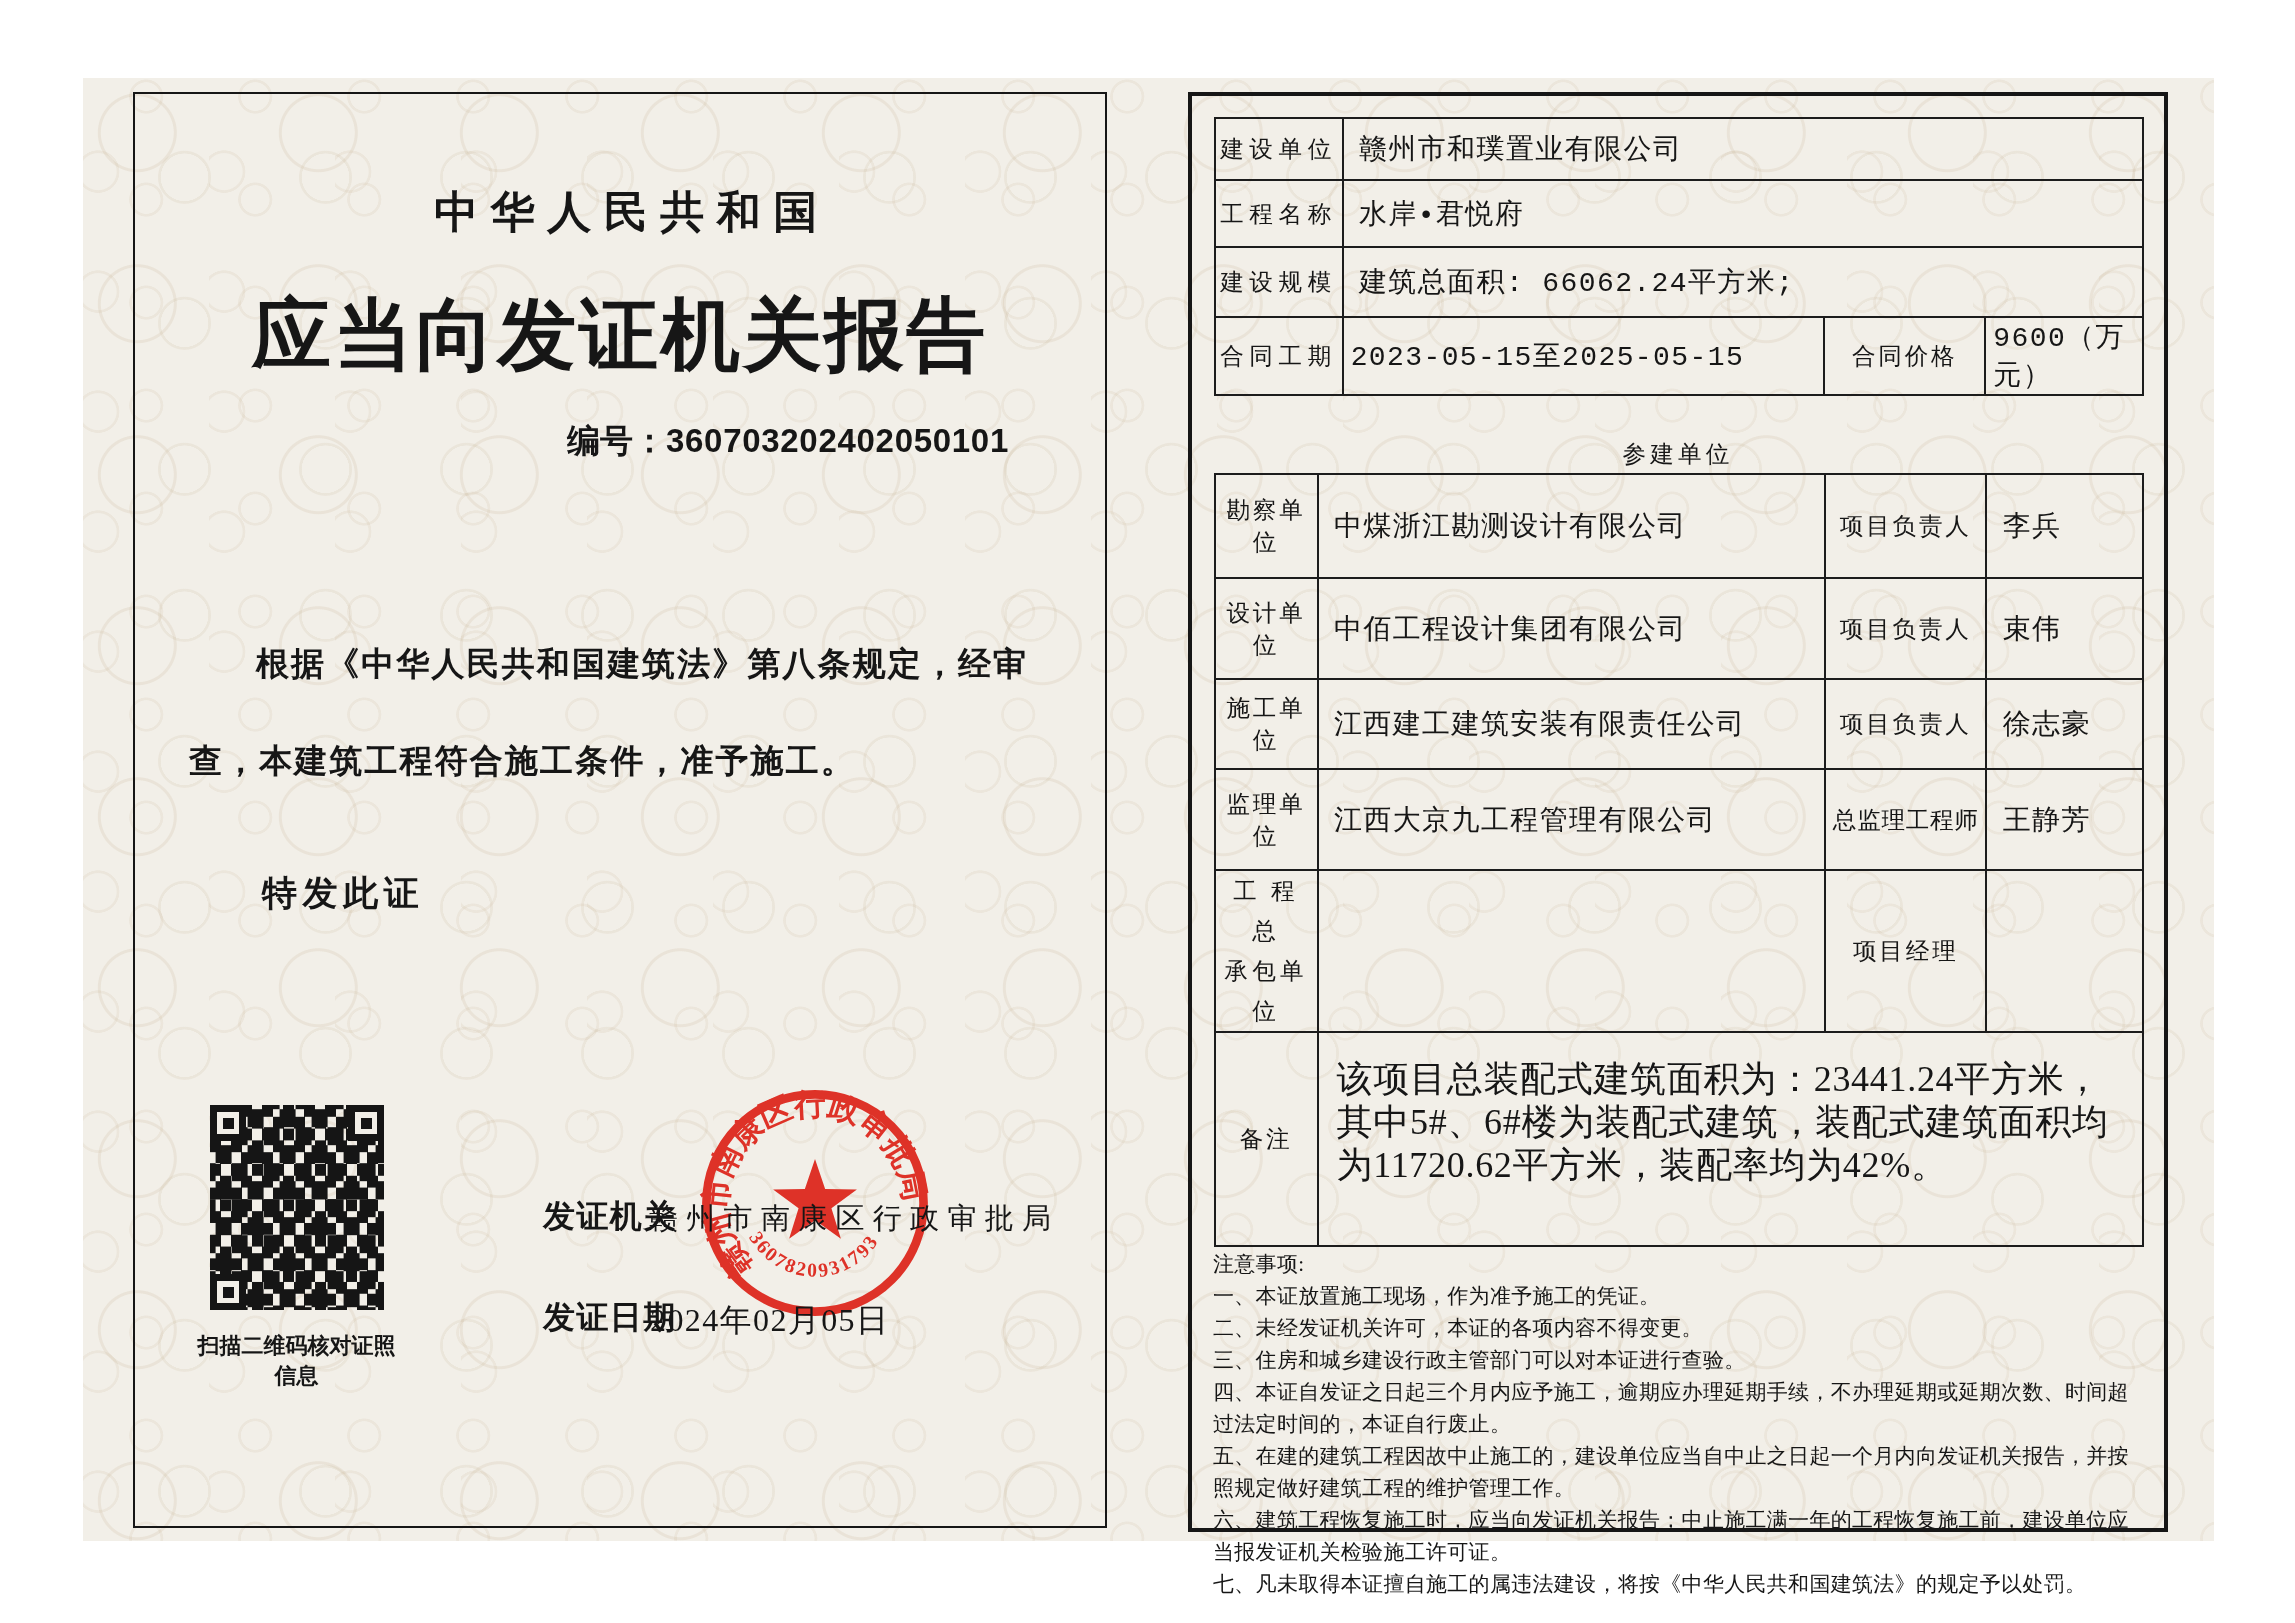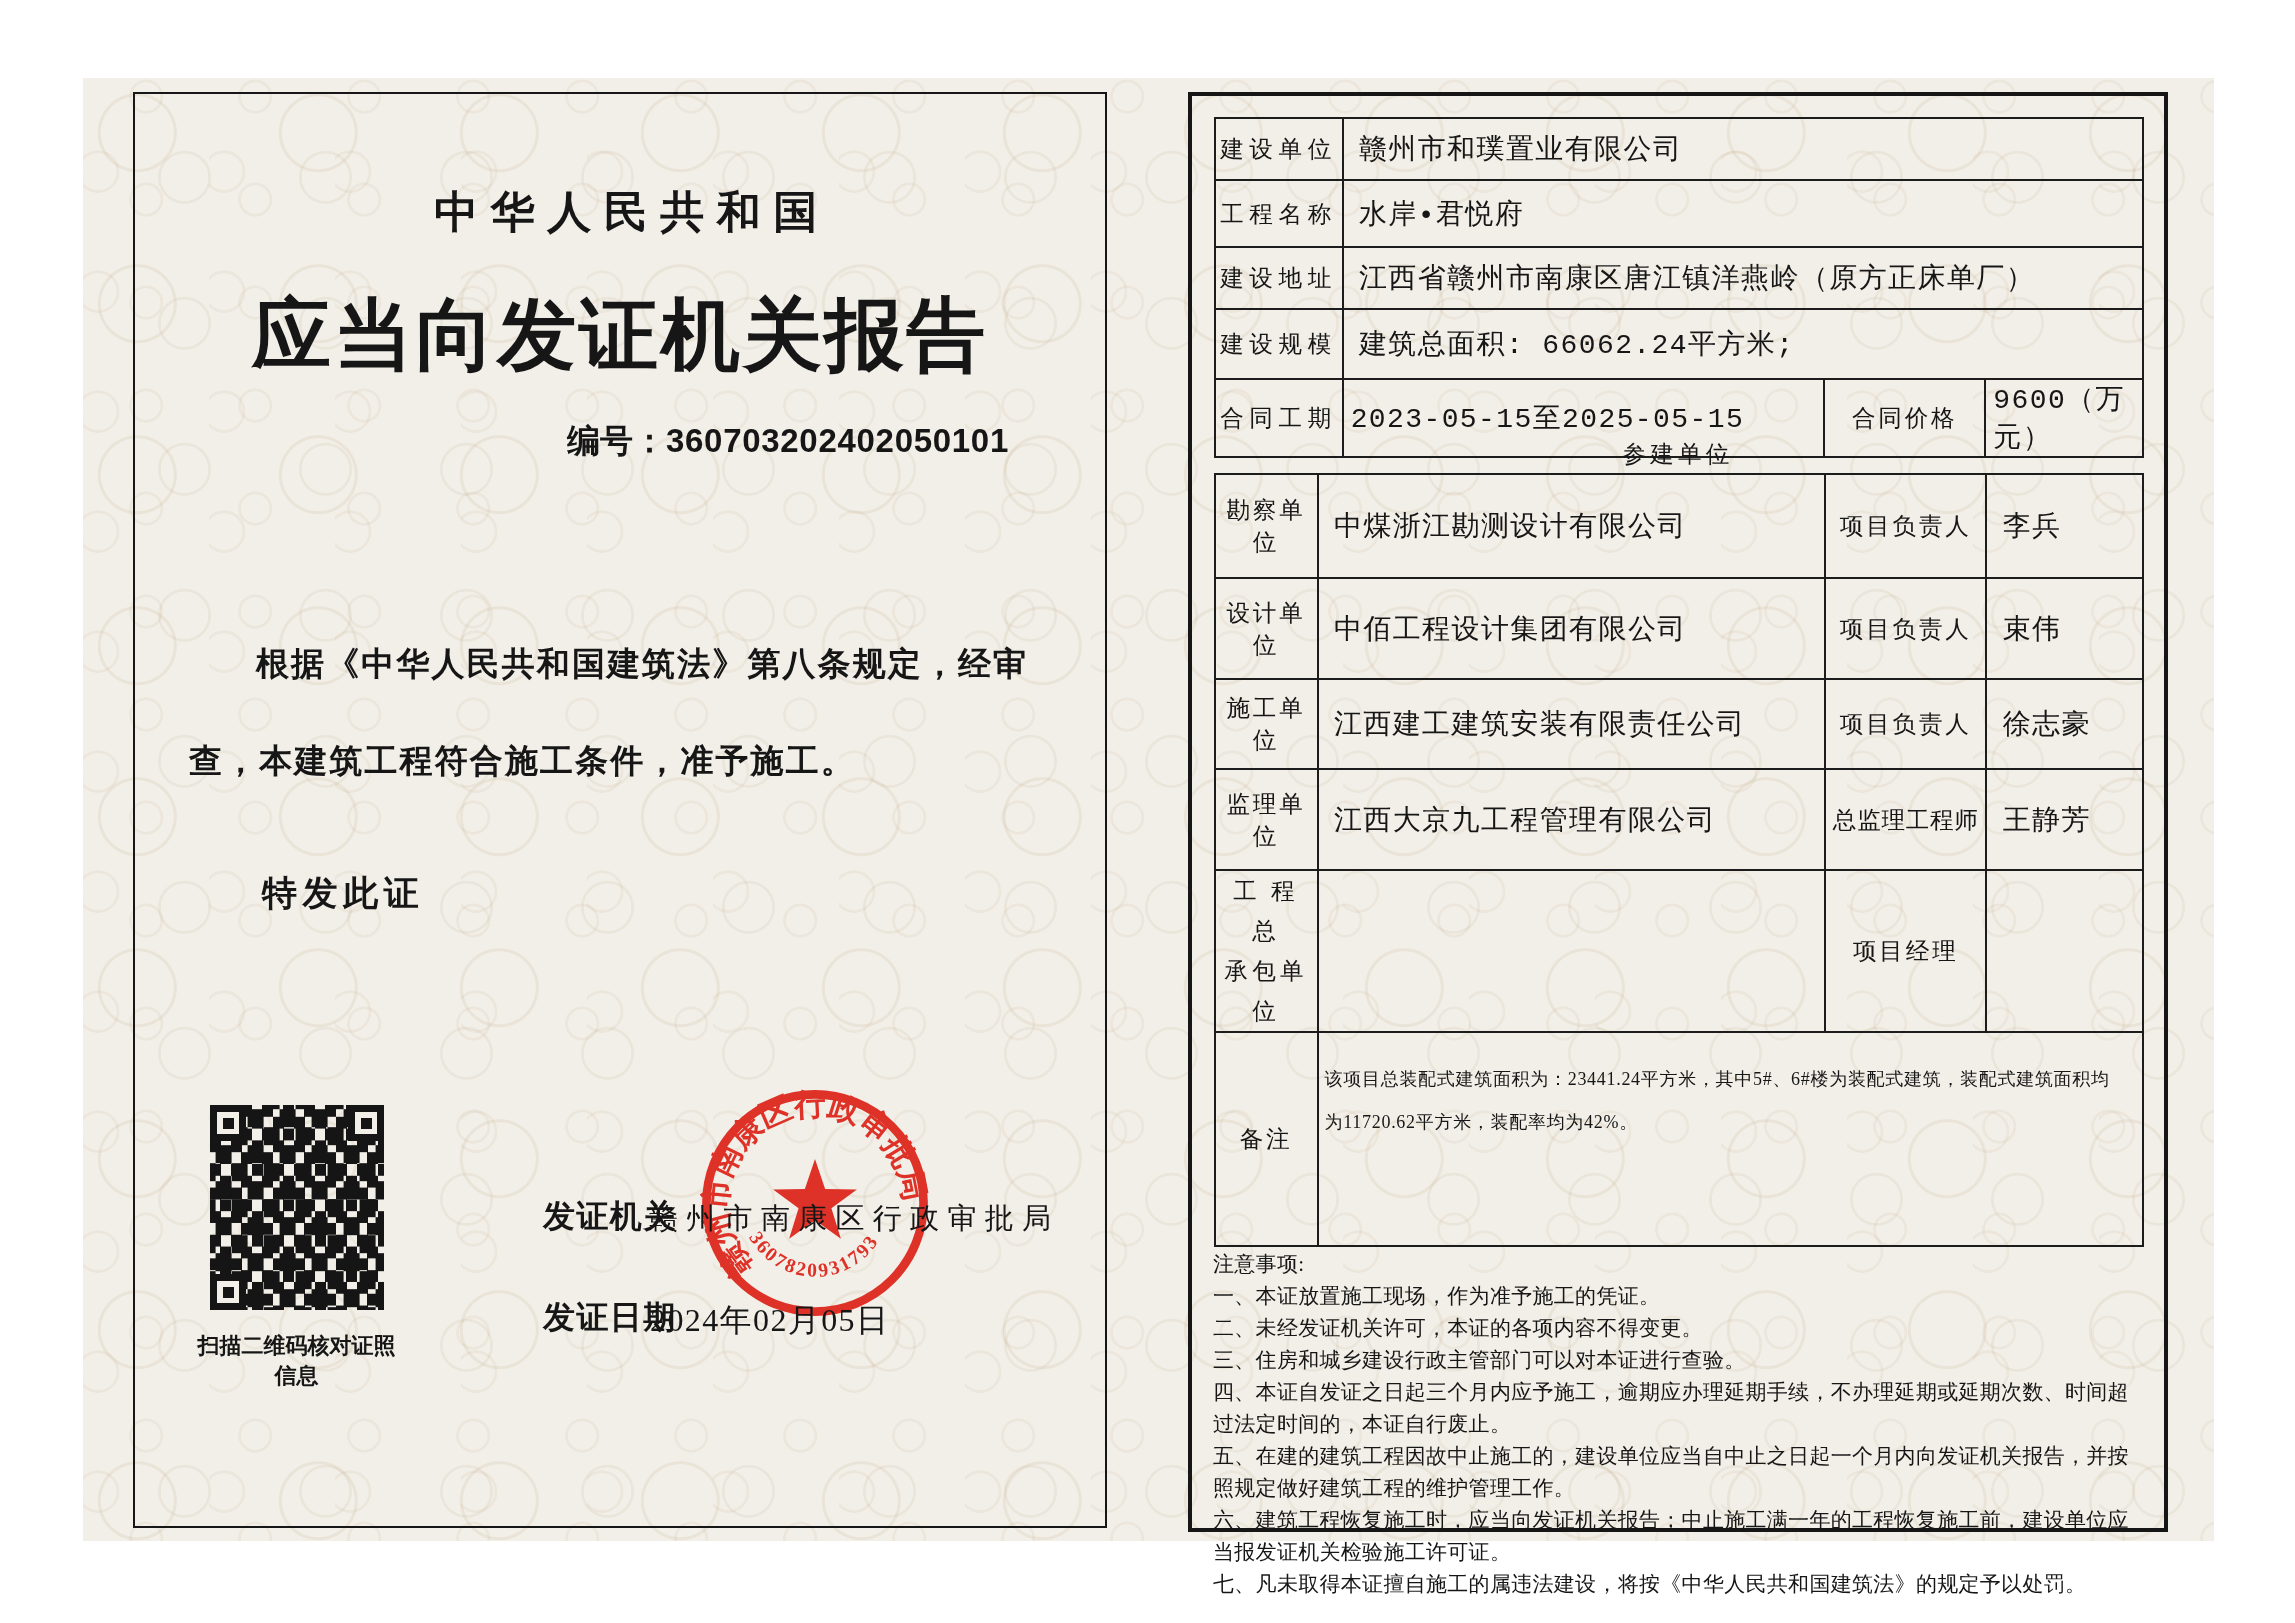--- a/index.html
+++ b/index.html
@@ -49,21 +49,21 @@
   td{border:2.1px solid #1c1c1c;padding:0;overflow:hidden;}
   .tbl{position:absolute;border:2.8px solid #1c1c1c;}
   #top-table{left:21.5px;top:21px;width:930px;}
   #main-table{left:21.5px;top:377px;width:930px;}
   .lbl{font-size:23.6px;text-align:center;letter-spacing:5.6px;vertical-align:middle;}
   .lbl-sm{font-size:23.6px;text-align:center;letter-spacing:2.8px;vertical-align:middle;}
   .val{font-size:28px;text-align:left;vertical-align:middle;padding-left:15.3px;letter-spacing:1.4px;font-family:Liberation Mono, monospace;}
   .lbl-pre{white-space:pre-line;line-height:40px;letter-spacing:4.2px;}
   .caption{left:0;top:342px;width:100%;text-align:center;font-size:23.6px;letter-spacing:4.2px;}
   .remark-cell{vertical-align:top;}
-  .remark-text{font-size:18px;line-height:43px;padding:25px 21px 0 6px;letter-spacing:0.7px;}
+  .remark-text{font-size:36px;line-height:43px;padding:25px 21px 0 18px;letter-spacing:0.7px;}
 
   .notes{left:21px;top:1152px;width:927px;}
   .notes div{font-size:21px;line-height:32px;letter-spacing:0.3px;}
 </style>
 </head>
 <body>
 
 <div class="paper"></div>
 
 <div class="panel" id="left-panel">
@@ -111,24 +111,20 @@
         <col style="width:157px">
       </colgroup>
     <tbody>
         <tr style="height:62px">
       <td class="lbl">建设单位</td>
       <td class="val" colspan="3">赣州市和璞置业有限公司</td>
     </tr>
     <tr style="height:67px">
       <td class="lbl">工程名称</td>
       <td class="val" colspan="3">水岸•君悦府</td>
-    </tr>
-    <tr style="height:62px">
-      <td class="lbl">建设地址</td>
-      <td class="val" colspan="3">江西省赣州市南康区唐江镇洋燕岭（原方正床单厂）</td>
     </tr>
     <tr style="height:70px">
       <td class="lbl">建设规模</td>
       <td class="val" colspan="3">建筑总面积: 66062.24平方米;</td>
     </tr>
     <tr style="height:47px">
       <td class="lbl">合同工期</td>
       <td class="val" style="padding-left:7px">2023-05-15至2025-05-15</td>
       <td class="lbl-sm">合同价格</td>
       <td class="val" style="padding-left:7px">9600（万元）</td>

